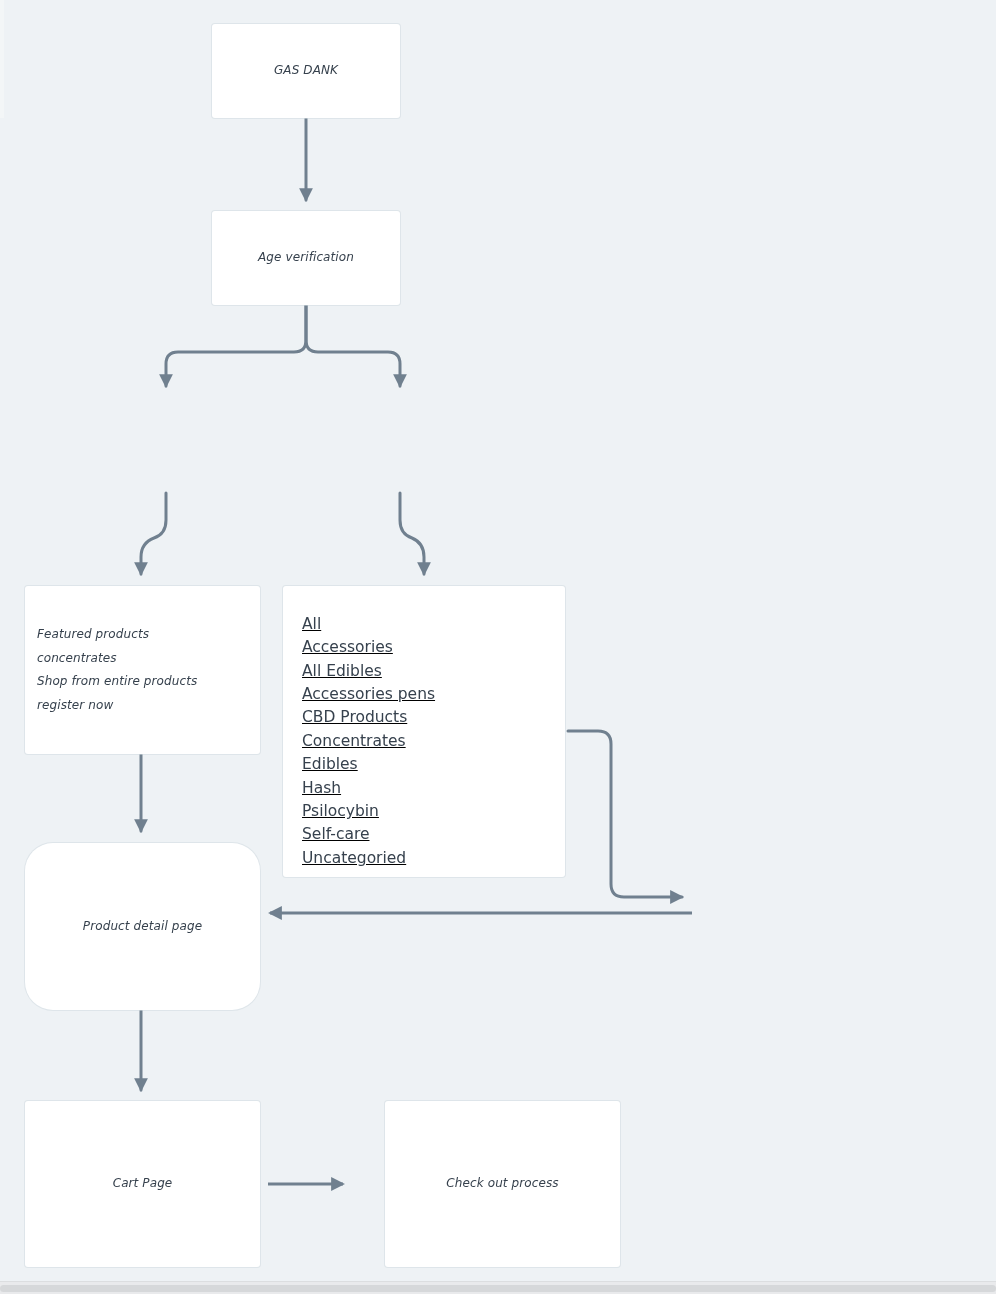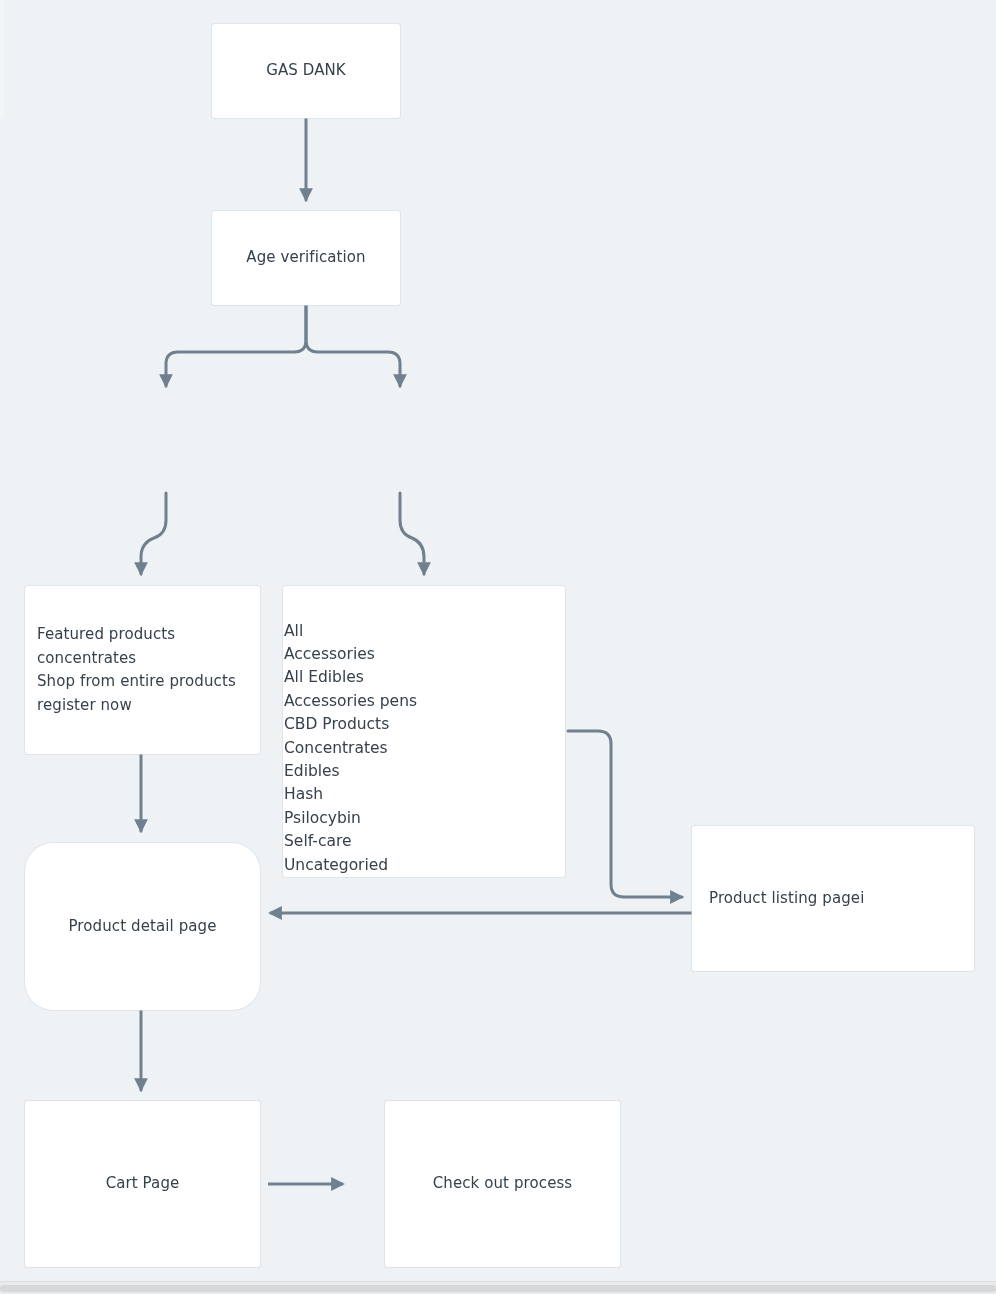--- a/index.html
+++ b/index.html
@@ -61,37 +61,39 @@
     background: #ffffff;
     border-radius: 3px;
     box-sizing: border-box;
     display: flex;
     align-items: center;
     box-shadow: 0 0 0 1px rgba(210,218,224,0.55);
   }
   .node .label {
     width: 100%;
     color: #36414d;
-    font-size: 15px;
+    font-size: 12px;
     line-height: 23.5px;
     letter-spacing: 0.1px;
+    font-style: italic;
   }
   .node.center .label {
     text-align: center;
   }
   .node.leftpad {
     padding-left: 12px;
   }
   .node.leftpad .label {
     text-align: left;
   }
   .node.listbox {
-    align-items: flex-end;
+    align-items: center;
     padding-top: 20px;
-    padding-left: 1px;
+    padding-left: 19px;
+    text-decoration: underline;
   }
   .node.listbox .list {
     color: #36414d;
     font-size: 15.5px;
     line-height: 23.4px;
     text-align: left;
   }
   .node.listbox .list div {
     white-space: nowrap;
   }
@@ -160,23 +162,20 @@
       <div>CBD Products</div>
       <div>Concentrates</div>
       <div>Edibles</div>
       <div>Hash</div>
       <div>Psilocybin</div>
       <div>Self-care</div>
       <div>Uncategoried</div>
     </div>
   </div>
 
-  <div class="node leftpad" style="left:692px; top:826px; width:282px; height:145px; padding-left:17px;">
-    <span class="label">Product listing pagei</span>
-  </div>
 
   <div class="node center" style="left:25px; top:843px; width:235px; height:167px;border-radius:28px;">
     <span class="label">Product detail page</span>
   </div>
 
   <div class="node center" style="left:25px; top:1101px; width:235px; height:166px;">
     <span class="label">Cart Page</span>
   </div>
 
   <div class="node center" style="left:353px; top:1101px; width:235px; height:166px;margin-left:32px;">

